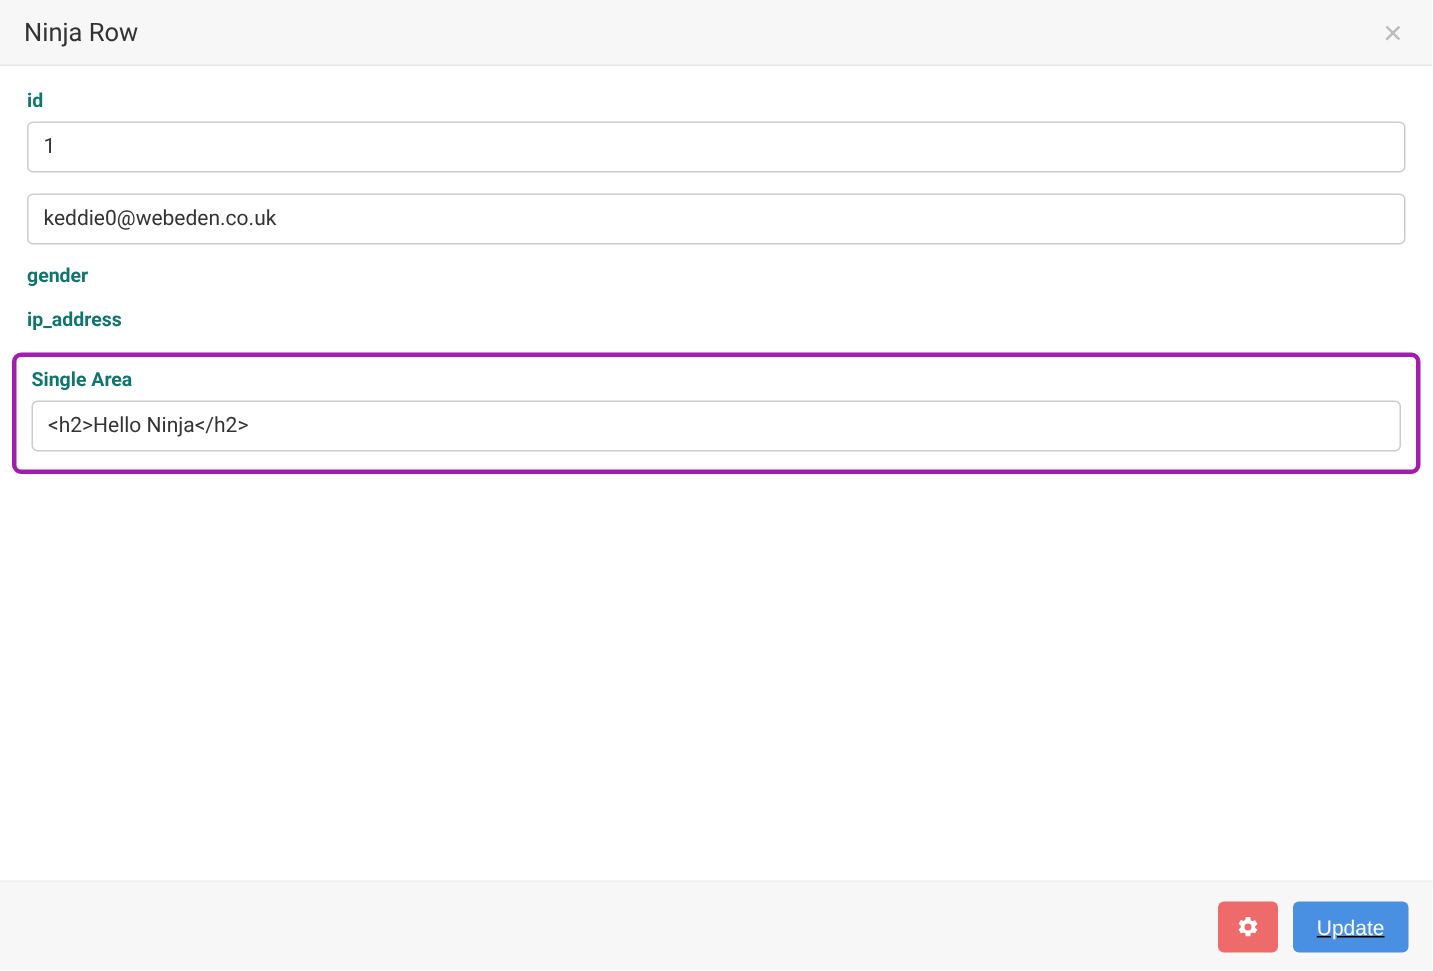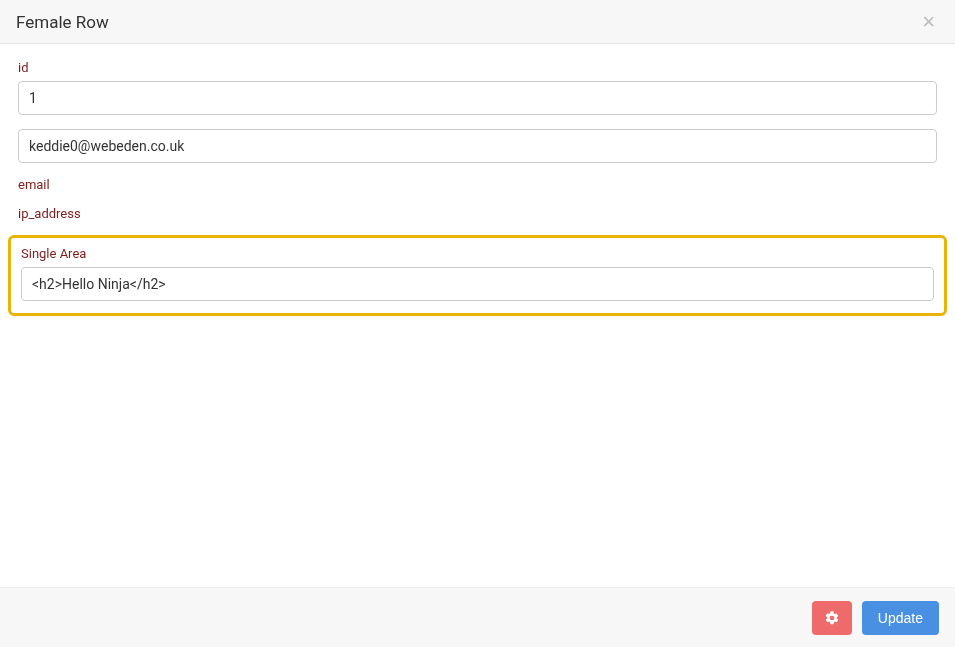--- a/index.html
+++ b/index.html
@@ -38,32 +38,32 @@
       border: none;
       padding: 0 4px;
     }
     .modal-body {
       padding: 16px 18px 8px 18px;
     }
     .form-group {
       margin-bottom: 14px;
     }
     .form-group.highlight {
-      border: 3px solid #eab308;
+      border: 3px solid #a21caf;
       border-radius: 6px;
       padding: 8px 10px 12px 10px;
       margin-left: -10px;
       margin-right: -10px;
       margin-bottom: 10px;
     }
     .form-label {
       display: block;
       font-size: 13px;
-      font-weight: 400;
-      color: #7f1d1d;
+      font-weight: 700;
+      color: #0f766e;
       margin-bottom: 6px;
     }
     .form-input {
       width: 100%;
       height: 34px;
       border: 1px solid #ccc;
       border-radius: 4px;
       padding: 6px 10px;
       font-size: 14px;
       color: #333;
@@ -76,20 +76,21 @@
       padding: 13px 16px 13px 16px;
       display: flex;
       justify-content: flex-end;
       align-items: center;
       gap: 10px;
       position: absolute;
       bottom: 0;
       left: 0;
       right: 0;
       height: 60px;
+      text-decoration: underline;
     }
     .btn {
       height: 34px;
       border-radius: 4px;
       border: none;
       cursor: pointer;
       font-size: 14px;
       display: inline-flex;
       align-items: center;
       justify-content: center;
@@ -110,21 +111,21 @@
       padding: 0 16px;
     }
     .gear-wrap {
       display: inline-flex;
     }
   </style>
 </head>
 <body>
 
 <div class="modal-header">
-  <div class="modal-title">Female Row</div>
+  <div class="modal-title">Ninja Row</div>
   <button class="close-btn">
     <span>×</span>
   </button>
 </div>
 
 <div class="modal-body">
 
   <div class="form-group">
     <label class="form-label">id</label>
     <input class="form-input" type="text" value="1" style="">
@@ -132,21 +133,21 @@
 
 
   <div class="form-group">
   </div>
 
   <div class="form-group">
     <input class="form-input" type="text" value="keddie0@webeden.co.uk" style="">
   </div>
 
   <div class="form-group">
-    <label class="form-label">email</label>
+    <label class="form-label">gender</label>
   </div>
 
   <div class="form-group">
     <label class="form-label">ip_address</label>
   </div>
 
   <div class="form-group highlight">
     <label class="form-label">Single Area</label>
     <input class="form-input" type="text" value="&lt;h2&gt;Hello Ninja&lt;/h2&gt;" style="">
   </div>

